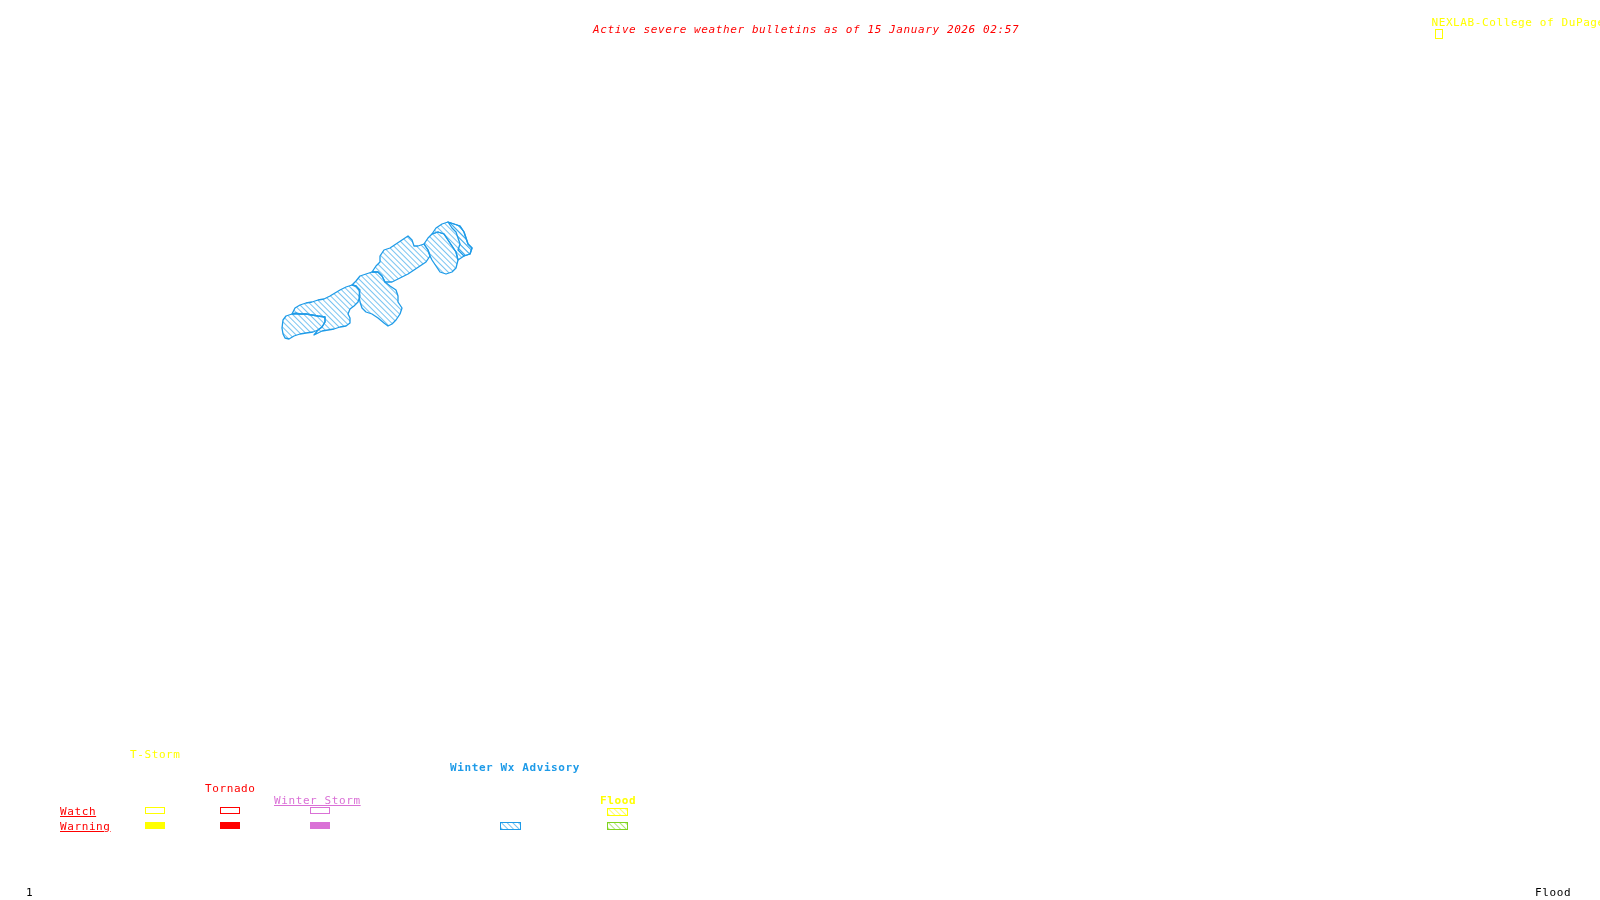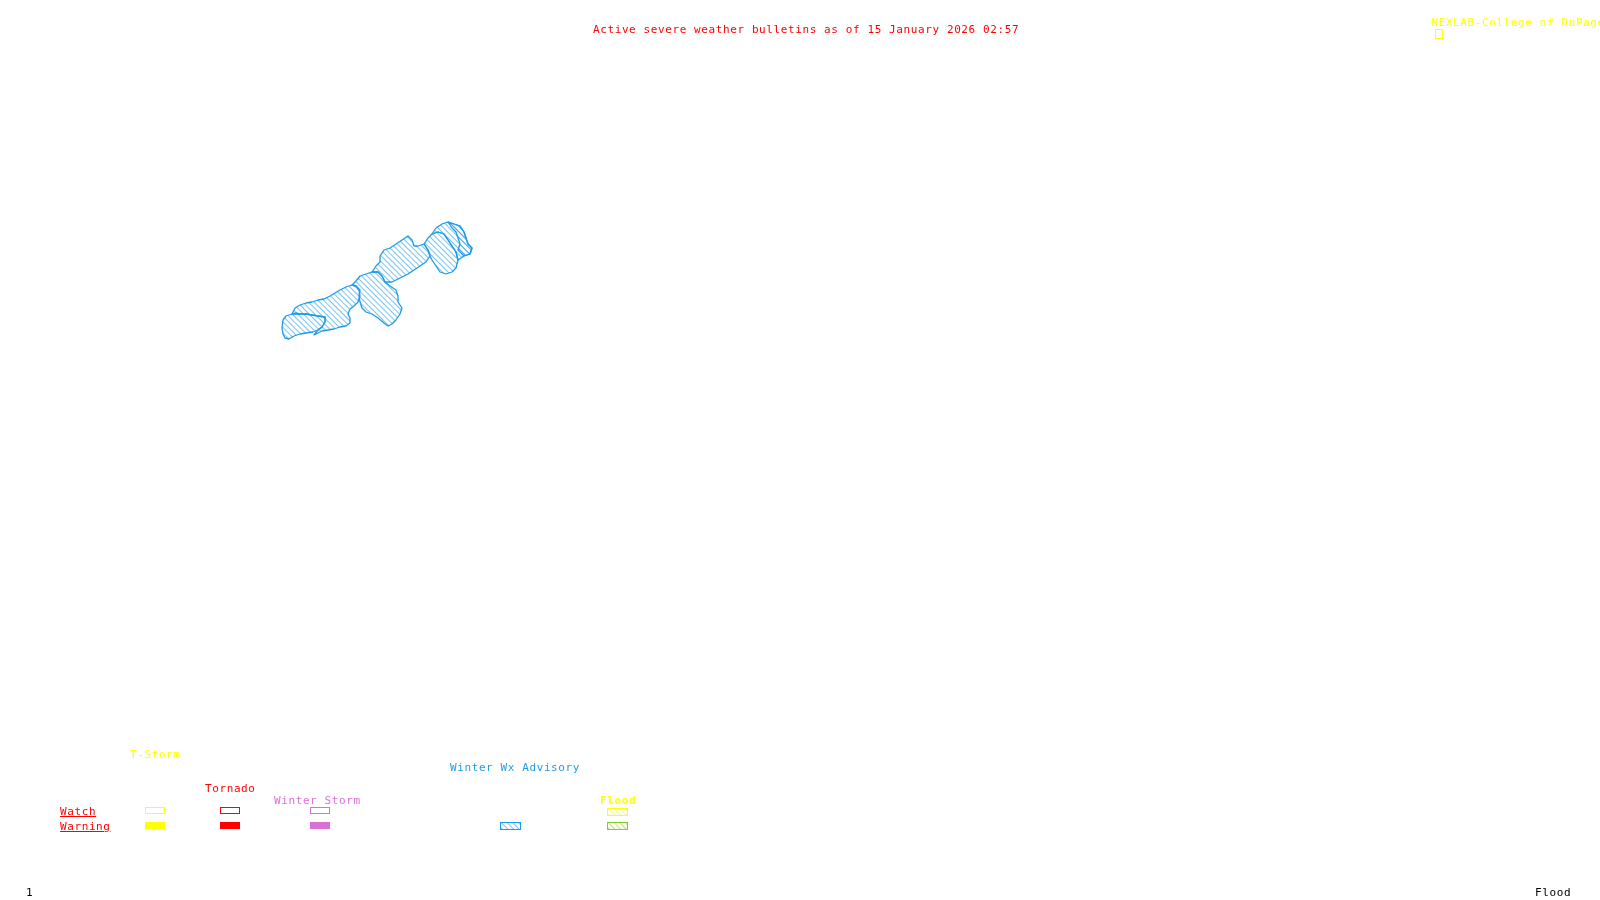--- a/index.html
+++ b/index.html
@@ -1,19 +1,19 @@
 <!DOCTYPE html>
 <html><head>
 <meta charset="utf-8">
 <style>
   html, body { margin: 0; padding: 0; background: #ffffff; }
   body { width: 1600px; height: 900px; position: relative; overflow: hidden;
          font-family: "DejaVu Sans Mono", "Liberation Mono", monospace; }
   .txt { position: absolute; white-space: pre; font-size: 11px; line-height: 12px; letter-spacing: 0.6px; }
-  #title { left: 593px; top: 24px; color: #ff0000; }
+  #title { left: 593px; top: 24px; color: #ff0000; font-style: italic; }
   #credit { left: 1417px; top: 5px; color: #ffff00; }
   #frame-num { left: 26px; top: 887px; color: #000000; }
   #mcidas { left: 1535px; top: 887px; color: #000000; }
   #map { position: absolute; left: 0; top: 0; width: 1600px; height: 900px; }
   .lg-row-label { color: #ff0000; text-decoration: underline; }
   .box { position: absolute; width: 20px; height: 7px; box-sizing: border-box; }
   .box.outline { border: 1px solid; background: transparent; }
   .box.solid { }
 </style>
 </head>
@@ -64,25 +64,25 @@
   <div class="txt lg-row-label" style="left:60px;top:821px;text-align:right;">Warning</div>
 
   <div class="txt" style="left:130px;top:749px;color:#ffff00;">T-Storm</div>
   <div class="box outline" style="left:145px;top:807px;border-color:#ffff00;"></div>
   <div class="box solid" style="left:145px;top:822px;background:#ffff00;"></div>
 
   <div class="txt" style="left:205px;top:783px;color:#ff0000;">Tornado</div>
   <div class="box outline" style="left:220px;top:807px;border-color:#ff0000;"></div>
   <div class="box solid" style="left:220px;top:822px;background:#ff0000;"></div>
 
-  <div class="txt" style="left:274px;top:795px;color:#da70d6;">Winter Storm</div>
+  <div class="txt" style="left:274px;top:795px;color:#da70d6;text-decoration:underline;">Winter Storm</div>
   <div class="box outline" style="left:310px;top:807px;border-color:#da70d6;"></div>
   <div class="box solid" style="left:310px;top:822px;background:#da70d6;"></div>
 
-  <div class="txt" style="left:450px;top:762px;color:#1e9be8;">Winter Wx Advisory</div>
+  <div class="txt" style="left:450px;top:762px;color:#1e9be8;font-weight:bold;">Winter Wx Advisory</div>
   <svg class="box" style="left:500px;top:822px;width:21px;height:8px;">
     <rect x="0.5" y="0.5" width="20" height="7" fill="url(#hatch-blue)" stroke="#1e9be8" stroke-width="1"></rect>
   </svg>
 
   <div class="txt" style="left:600px;top:795px;color:#ffff00;font-weight:bold;">Flood</div>
   <svg class="box" style="left:607px;top:808px;width:21px;height:8px;">
     <rect x="0.5" y="0.5" width="20" height="7" fill="url(#hatch-yellow)" stroke="#ffff00" stroke-width="1"></rect>
   </svg>
   <svg class="box" style="left:607px;top:822px;width:21px;height:8px;">
     <rect x="0.5" y="0.5" width="20" height="7" fill="url(#hatch-green)" stroke="#7fd320" stroke-width="1"></rect>

